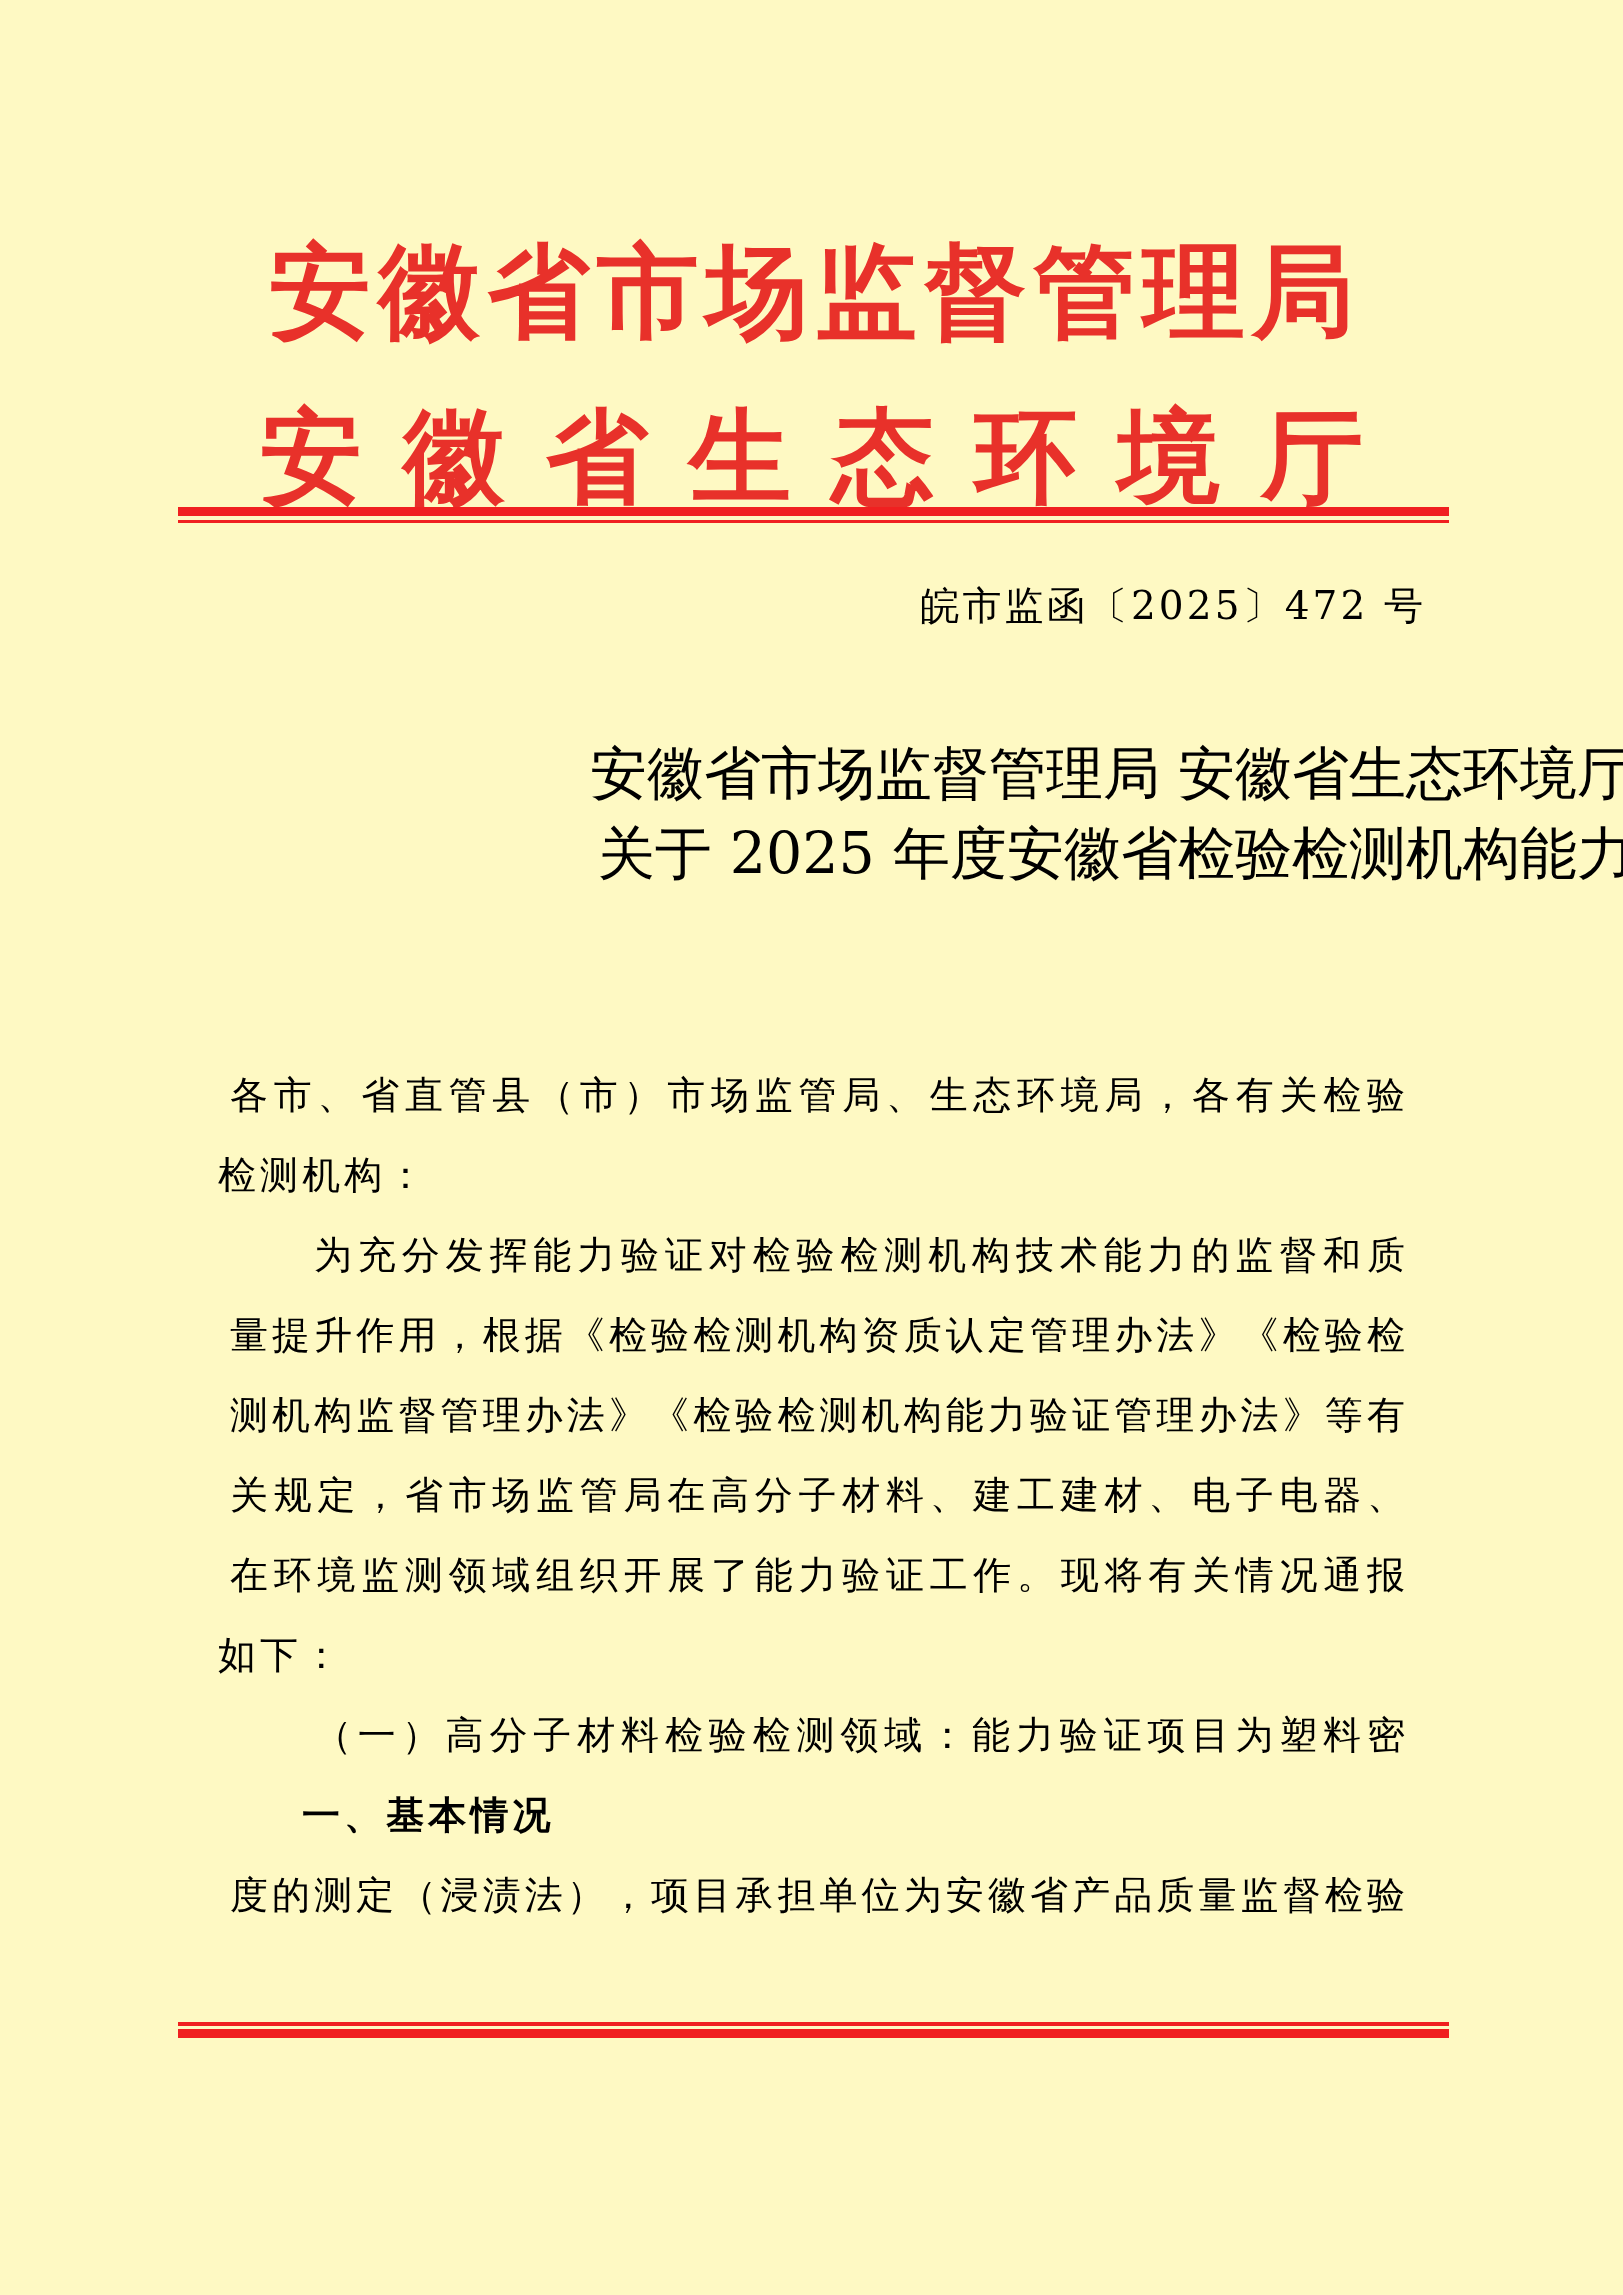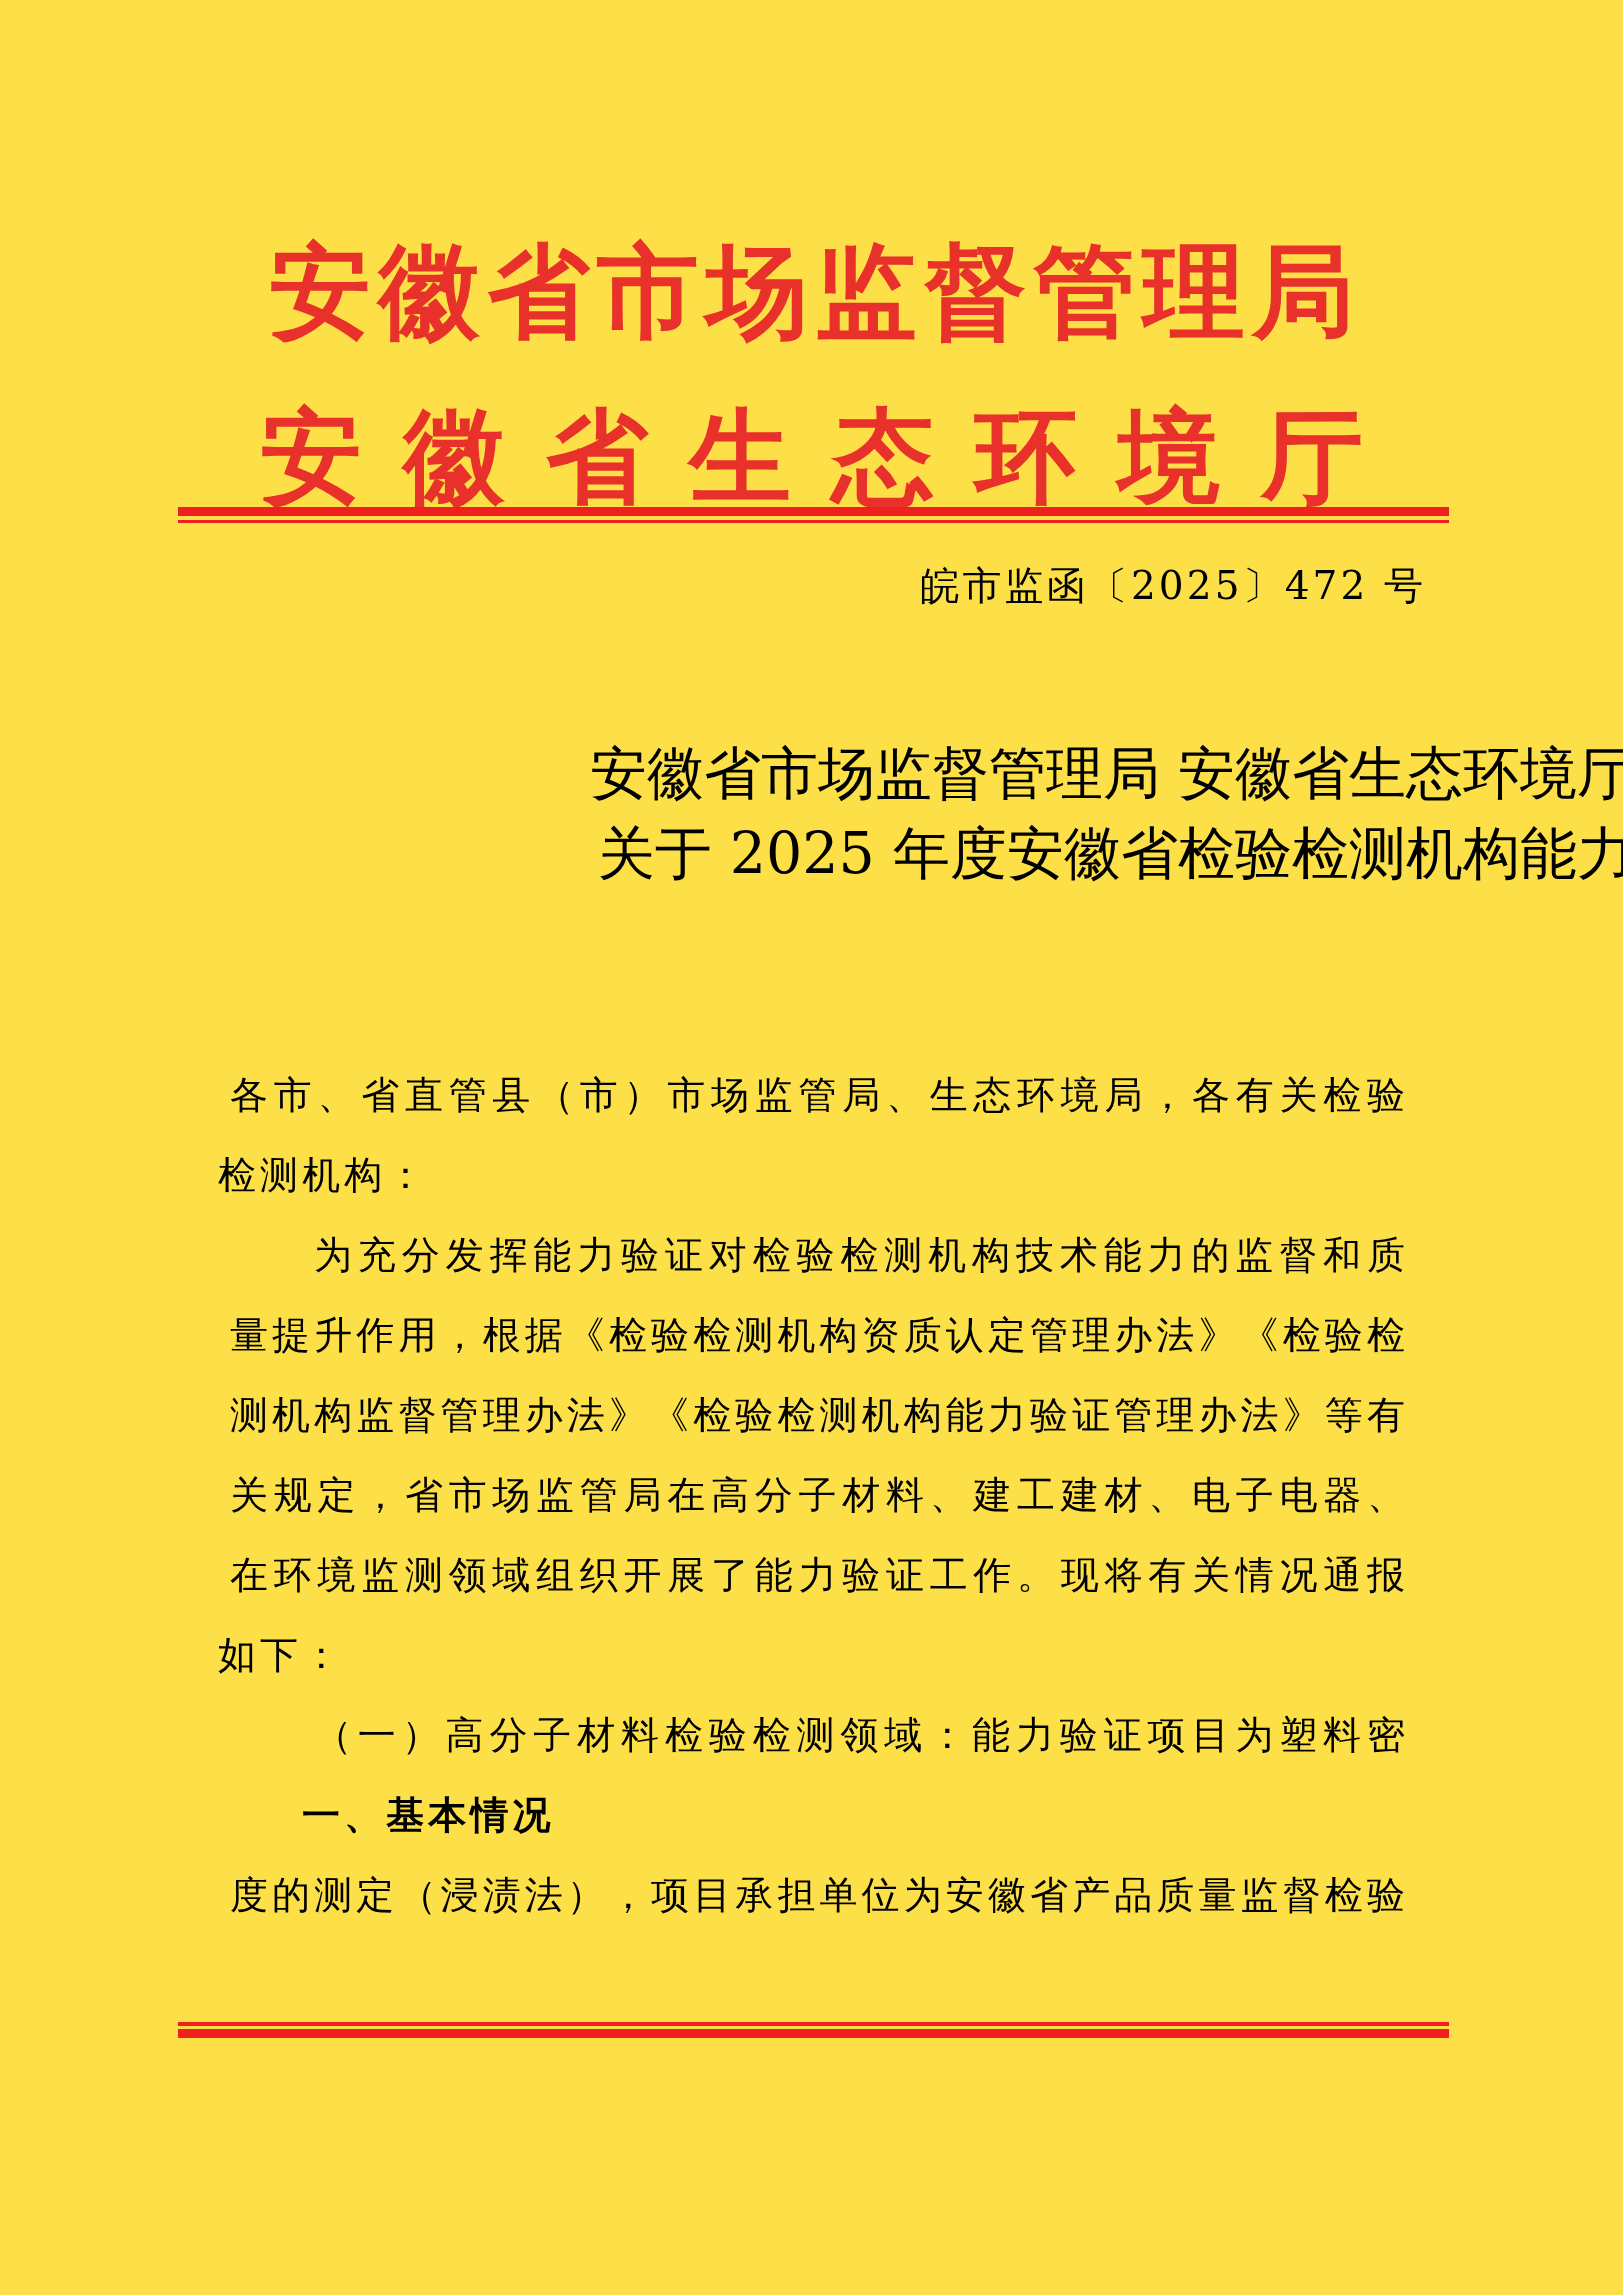--- a/index.html
+++ b/index.html
@@ -1,20 +1,20 @@
 <!DOCTYPE html>
 <html style="font-size:8.2px"><head>
 <meta charset="utf-8">
 <style>
   html, body { margin: 0; padding: 0; background: #888; }
   .page {
     position: relative;
     width: 1623px;
     height: 2295px;
-    background: #fde047;
+    background: #fef9c3;
     font-family: "DejaVu Serif", "Liberation Serif", serif;
     overflow: hidden;
   }
   
   .agency-header {
     position: absolute;
     top: 209px;
     left: 0;
     width: 100%;
     text-align: center;
@@ -43,21 +43,21 @@
   .rule-top { top: 507px; }
   .rule-bottom { top: 2022px; }
   .bar { width: 100%; }
   .bar-thick { height: 8.7px; }
   .bar-thin { height: 3.6px; }
   .bar-gap { height: 4.1px; background: transparent; }
   .rule-bottom .bar-gap { height: 3.6px; }
   
   .doc-number {
     position: absolute;
-    top: 560px;
+    top: 580px;
     right: 197px;
     font-size: 39px;
     line-height: 51px;
     letter-spacing: 3.1px;
     color: #000;
     white-space: nowrap;
   }
   
   .notice-title {
     position: absolute;

